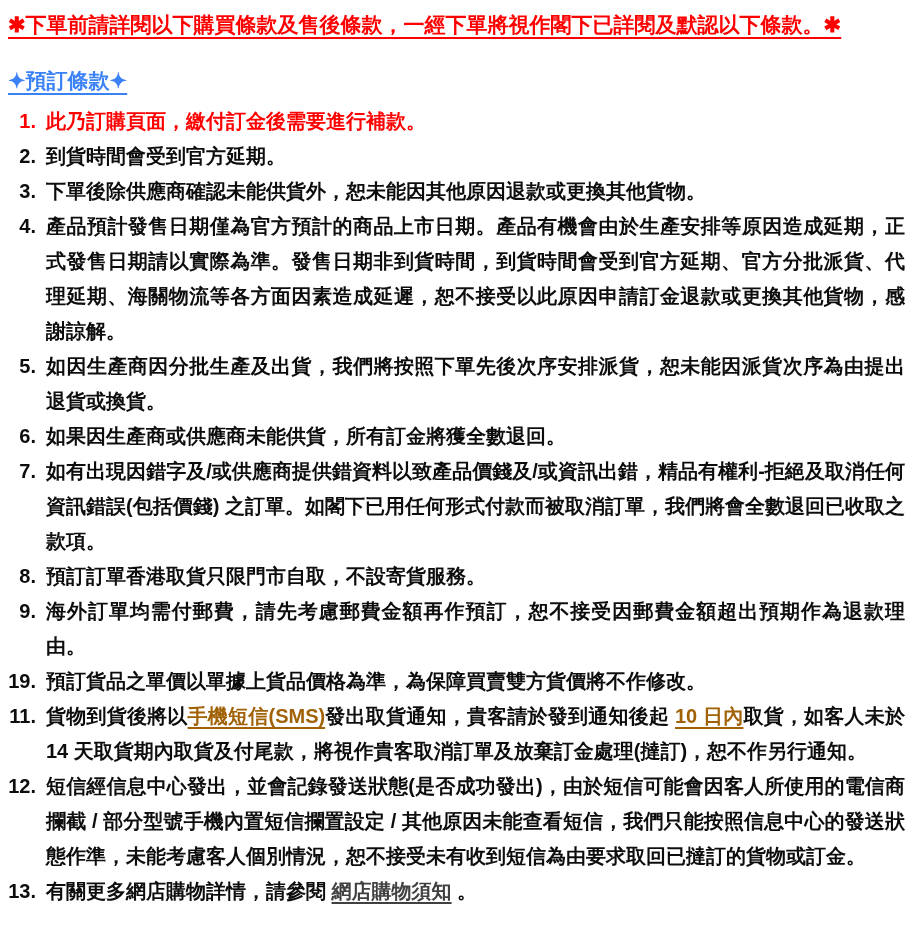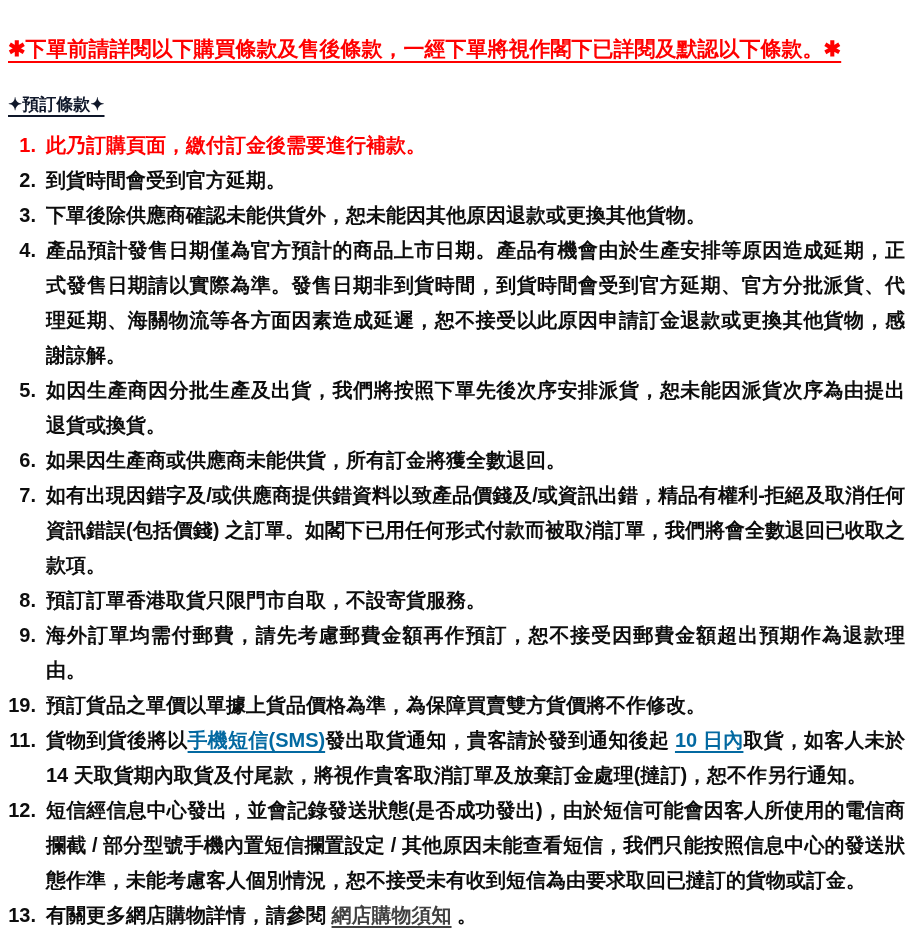--- a/index.html
+++ b/index.html
@@ -12,36 +12,35 @@
     height: 948px;
     overflow: hidden;
     font-family: "Liberation Sans", sans-serif;
     font-weight: 700;
     color: #0d0d0d;
   }
   .page {
     padding: 10px 8px 0 8px;
     box-sizing: border-box;
     width: 913px;
-    margin-top: 24px;
   }
   .notice {
     color: #ff0000;
     font-size: 21px;
     line-height: 30px;
     margin: 0;
     text-decoration: underline;
     text-decoration-thickness: 2px;
     text-underline-offset: 5px;
     white-space: nowrap;
   }
   .section-title {
     display: inline-block;
-    color: #0f172a;
-    font-size: 17px;
+    color: #3b82f6;
+    font-size: 21px;
     line-height: 30px;
     margin: 26px 0 0 0;
     text-decoration: underline;
     text-decoration-thickness: 2px;
     text-underline-offset: 5px;
   }
   .terms {
     margin-top: 8px;
   }
   .term {
@@ -60,21 +59,21 @@
   .term .body {
     flex: 1 1 auto;
     margin: 0;
     text-align: justify;
     text-justify: inter-ideograph;
   }
   .term.red {
     color: #ff0000;
   }
   .hl {
-    color: #0369a1;
+    color: #a16207;
     text-decoration: underline;
     text-decoration-thickness: 2px;
     text-underline-offset: 4px;
   }
   a.link {
     color: #404040;
     text-decoration: underline;
     text-decoration-thickness: 2px;
     text-underline-offset: 4px;
     cursor: pointer;

